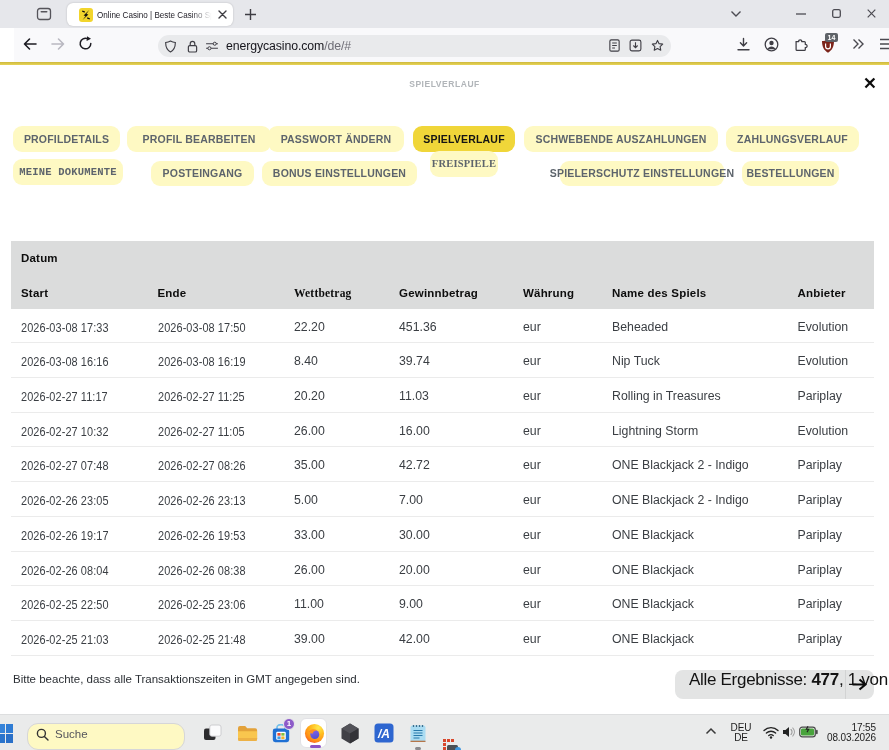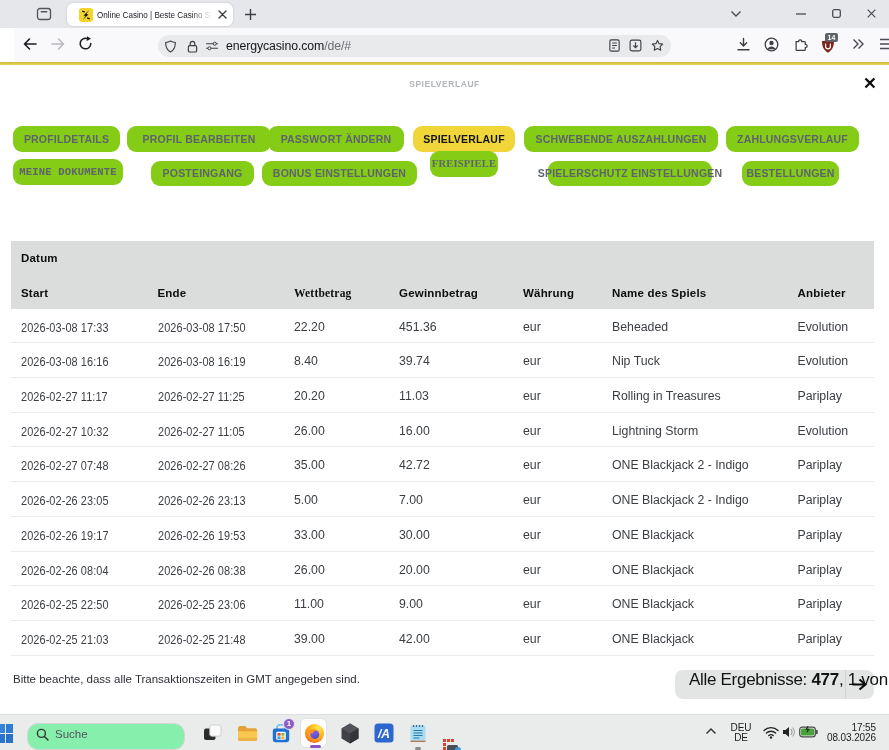--- a/index.html
+++ b/index.html
@@ -25,21 +25,21 @@
 .urltxt { position:absolute; top:4px; font-size:12.3px; letter-spacing:-0.1px; }
 #yellowline { position:absolute; left:0; top:62px; width:889px; height:3px;
   background:linear-gradient(180deg,#cdb83c,#e8d558); }
 
 
 #page { position:absolute; left:0; top:65px; width:889px; height:649px; background:#fff; }
 #svlabel { position:absolute; left:0; top:79px; width:889px; text-align:center;
   font-size:8.5px; font-weight:bold; letter-spacing:0.55px; color:#b1b5b9; }
 #closex { position:absolute; left:863px; top:74px; font-size:16.5px; font-weight:bold; color:#0b0b0b; }
 
-.pbtn { position:absolute; height:25.5px; border-radius:9px; background:#84cc16; color:#5d646c;
+.pbtn { position:absolute; height:25.5px; border-radius:9px; background:#fef9c3; color:#5d646c;
   font-size:10.5px; font-weight:bold; letter-spacing:0.2px; display:flex;
   align-items:center; justify-content:center; white-space:nowrap; }
 .pbtn.sel { background:#f0d639; color:#141414; }
 
 
 #thead { position:absolute; left:11px; top:241px; width:863px; height:68px; background:#dbdcdc; }
 .hcell { position:absolute; font-size:11.5px; font-weight:bold; color:#0d0d0d; letter-spacing:0.2px; }
 .trow { position:absolute; left:11px; width:863px; height:34.72px; border-bottom:1px solid #ebebeb; }
 .tcell { position:absolute; top:calc(50% + 1.2px); transform:translateY(-50%); font-size:12.3px; color:#3a3e43; }
 .tdate { font-size:13px; transform:translateY(-50%) scaleX(0.84); transform-origin:0 50%; letter-spacing:0.1px; }
@@ -48,21 +48,21 @@
 
 #notice { position:absolute; left:13px; top:673px; font-size:11.5px; color:#2b2f34; }
 #pager { position:absolute; left:675px; top:670px; width:199px; height:28.5px; background:#e3e4e4;
   border-radius:8px; }
 #pagertxt { position:absolute; left:14px; top:0; font-size:17px; letter-spacing:-0.3px; color:#131313; white-space:nowrap; }
 #pagerdiv { position:absolute; left:170px; top:0; width:1px; height:28.5px; background:#d2d3d3; }
 
 
 #taskbar { position:absolute; left:0; top:714px; width:889px; height:36px; background:#eaebeb;
   border-top:1px solid #dddedf; }
-#search { position:absolute; left:27px; top:8px; width:158px; height:27px; background:#86efac;
+#search { position:absolute; left:27px; top:8px; width:158px; height:27px; background:#fef9c3;
   border:1px solid #d6d6d8; border-radius:11px; }
 .tbicon { position:absolute; top:7px; width:22px; height:22px; display:flex;
   align-items:center; justify-content:center; }
 .trayt { position:absolute; font-size:10px; letter-spacing:-0.1px; color:#1c1c1c; line-height:10.5px; }
 </style>
 </head>
 <body>
 
 <div id="titlebar">
 
@@ -190,21 +190,21 @@
 <div class="pbtn" style="left:13px;top:126px;width:107px;">PROFILDETAILS</div>
 <div class="pbtn" style="left:127px;top:126px;width:144px;">PROFIL BEARBEITEN</div>
 <div class="pbtn" style="left:268px;top:126px;width:136px;">PASSWORT ÄNDERN</div>
 <div class="pbtn sel" style="left:413px;top:126px;width:102px;">SPIELVERLAUF</div>
 <div class="pbtn" style="left:524px;top:126px;width:194px;">SCHWEBENDE AUSZAHLUNGEN</div>
 <div class="pbtn" style="left:726px;top:126px;width:133px;">ZAHLUNGSVERLAUF</div>
 <div class="pbtn" style="left:13px;top:159px;width:110px;font-family:Liberation Mono, monospace;">MEINE DOKUMENTE</div>
 <div class="pbtn" style="left:151px;top:160.5px;width:103px;">POSTEINGANG</div>
 <div class="pbtn" style="left:262px;top:160.5px;width:155px;">BONUS EINSTELLUNGEN</div>
 <div class="pbtn" style="left:430px;top:151px;width:68px;font-family:Liberation Serif, serif;">FREISPIELE</div>
-<div class="pbtn" style="left:548px;top:160.5px;width:164px;">SPIELERSCHUTZ EINSTELLUNGEN</div>
+<div class="pbtn" style="left:560px;top:160.5px;width:164px;">SPIELERSCHUTZ EINSTELLUNGEN</div>
 <div class="pbtn" style="left:742px;top:160.5px;width:97px;">BESTELLUNGEN</div>
 
 <div id="thead">
   <div class="hcell" style="left:10px;top:11px;">Datum</div>
   <div class="hcell c1" style="top:45.5px;">Start</div>
   <div class="hcell c2" style="top:45.5px;">Ende</div>
   <div class="hcell c3" style="top:45.5px;font-family:Liberation Serif, serif;">Wettbetrag</div>
   <div class="hcell c4" style="top:45.5px;">Gewinnbetrag</div>
   <div class="hcell c5" style="top:45.5px;">Währung</div>
   <div class="hcell c6" style="top:45.5px;">Name des Spiels</div>

